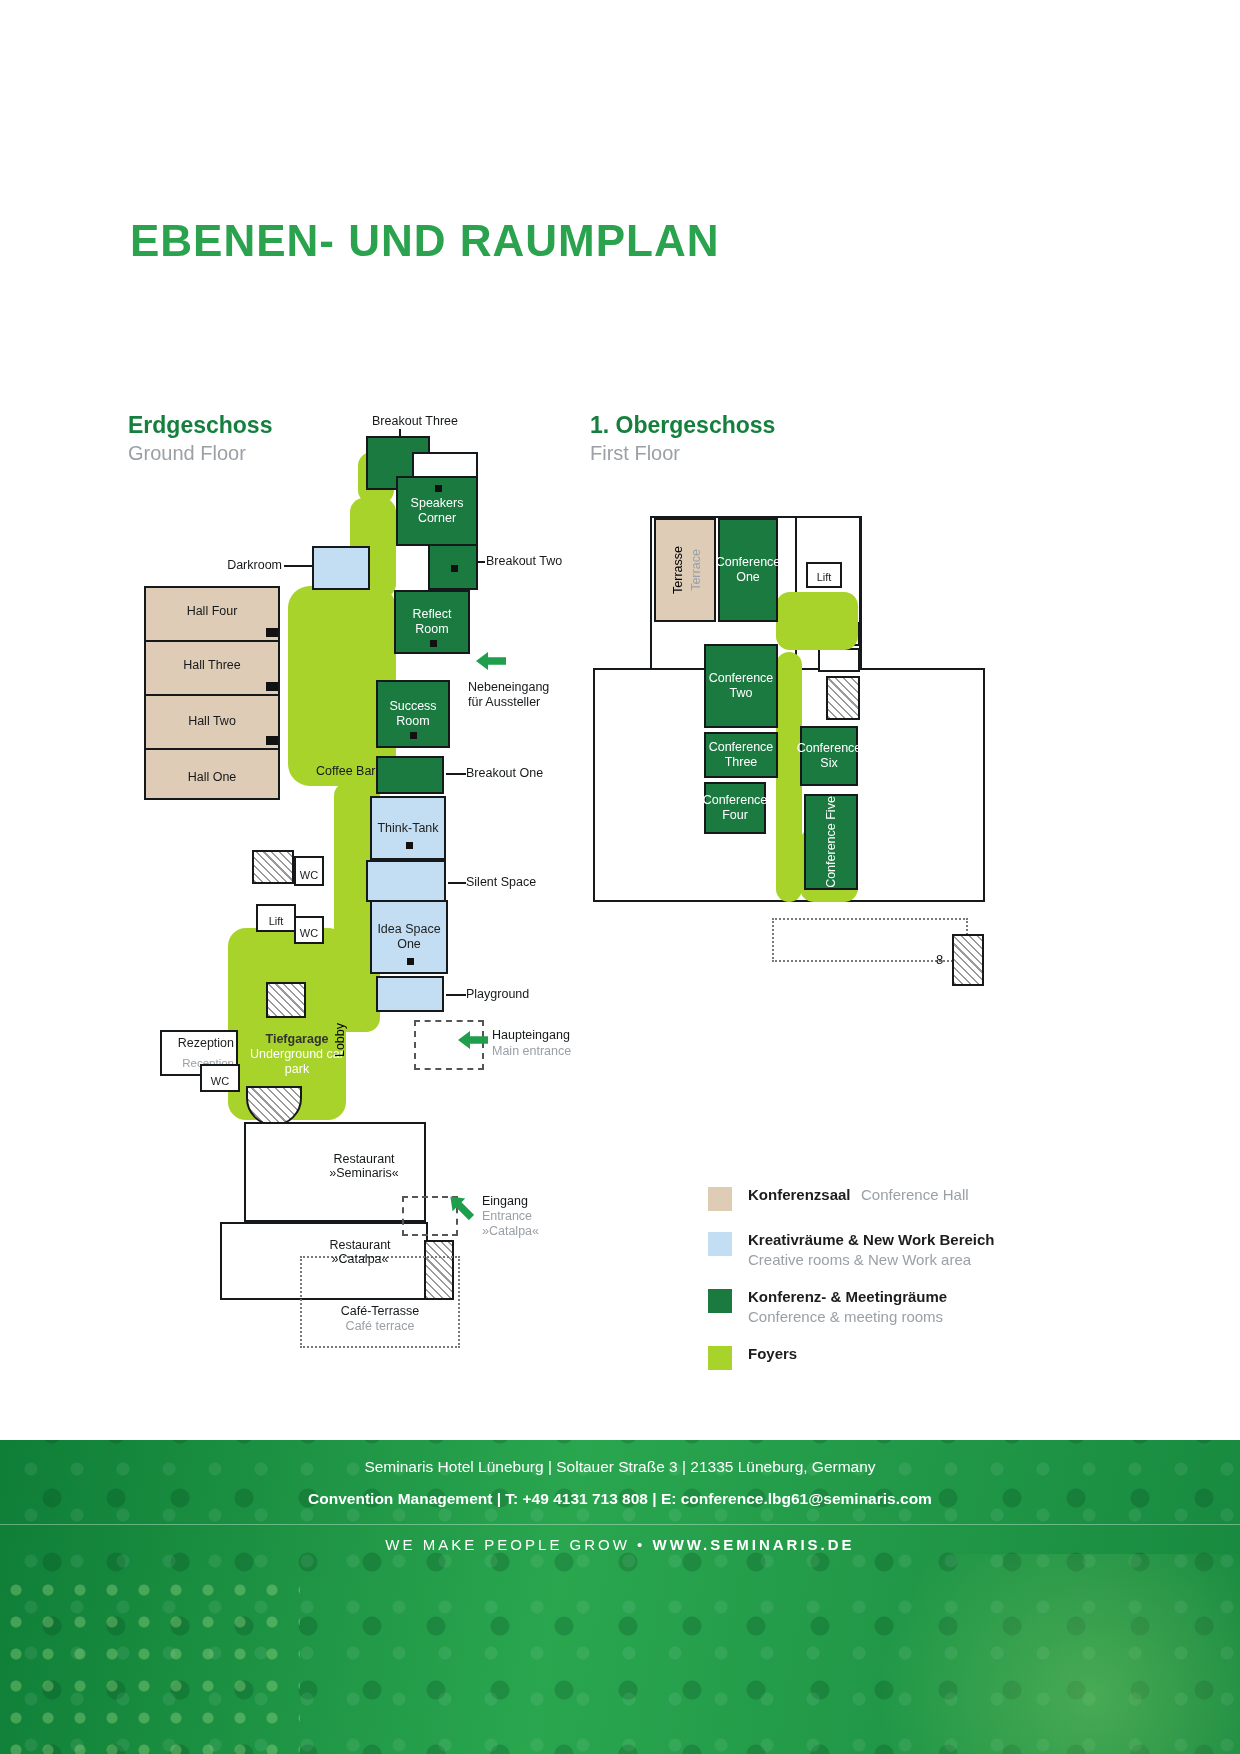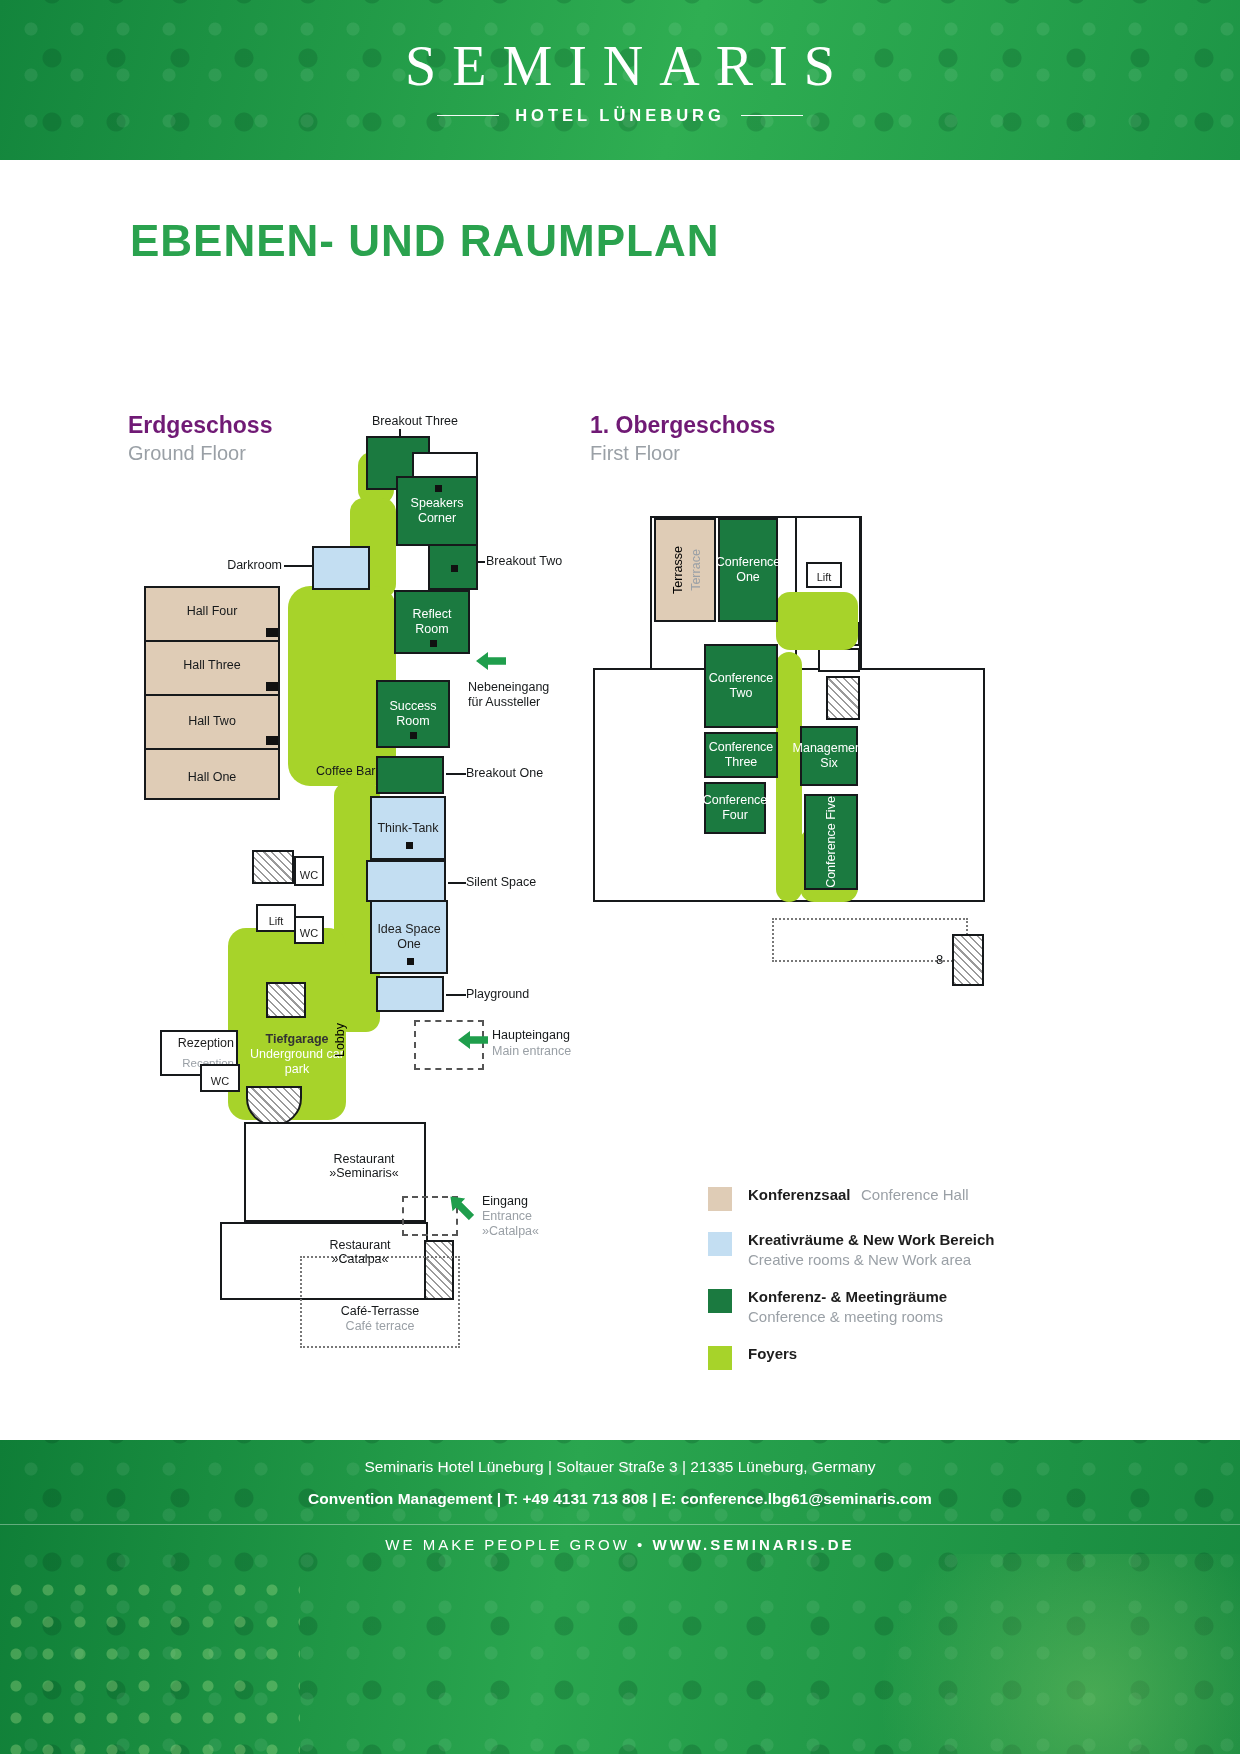--- a/index.html
+++ b/index.html
@@ -16,21 +16,21 @@
   .brand { position:relative; text-align:center; margin-top:34px; font-family:"Liberation Serif",serif;
            font-size:56px; color:#fff; letter-spacing:16px; text-indent:16px; font-weight:400; }
   .brand-sub { position:relative; display:flex; justify-content:center; align-items:center; gap:16px;
                margin-top:8px; color:#fff; font-size:16.5px; letter-spacing:4px; font-weight:700; }
   .rule { width:62px; height:1px; background:rgba(255,255,255,.95); }
 
   
   .title-de { position:absolute; left:130px; top:216px; font-size:44px; font-weight:700; color:#2aa24e; letter-spacing:1px; }
   .title-en { position:absolute; left:132px; top:274px; font-size:29px; font-weight:400; color:#a9d62c; letter-spacing:7px; }
   .floor-h { position:absolute; }
-  .fh-de { font-size:23px; font-weight:700; color:#701a75; }
+  .fh-de { font-size:23px; font-weight:700; color:#15803d; }
   .fh-en { font-size:20px; color:#9aa0a6; }
 
   
   .foyer { position:absolute; background:#a7d32a; border-radius:14px; }
   .room  { position:absolute; border:2px solid #16191b; display:flex; align-items:center; justify-content:center;
            text-align:center; font-size:12.5px; line-height:1.2; }
   .room.green { background:#1b7a40; color:#fff; }
   .room.blue  { background:#c3def2; color:#1d1d1d; }
   .room.white { background:#fff; color:#1d1d1d;align-items:flex-end; }
   .room.beige { background:#dfccb6; }
@@ -84,29 +84,20 @@
   .b1 { left:0; bottom:0; width:300px; height:180px; opacity:.55;
         background-image:radial-gradient(circle,rgba(190,235,150,.55) 0 5px,transparent 6px); background-size:32px 32px; }
   .b2 { right:-60px; bottom:-60px; width:520px; height:260px;
         background:radial-gradient(circle at 60% 55%,rgba(140,210,110,.4),transparent 62%); }
 </style>
 </head>
 <body>
 
 <div class="page">
 
-  <header class="banner">
-    <div class="banner-texture"></div>
-    <div class="brand">SEMINARIS</div>
-    <div class="brand-sub">
-      <span class="rule"></span>
-      <span>HOTEL LÜNEBURG</span>
-      <span class="rule"></span>
-    </div>
-  </header>
 
   <h1 class="title-de">EBENEN- UND RAUMPLAN</h1>
 
   <div class="floor-h fh-de" style="left:128px;top:412px">Erdgeschoss</div>
   <div class="floor-h fh-en" style="left:128px;top:442px">Ground Floor</div>
   <div class="floor-h fh-de" style="left:590px;top:412px">1. Obergeschoss</div>
   <div class="floor-h fh-en" style="left:590px;top:442px">First Floor</div>
 
   <div class="foyer" style="left:358px;top:452px;width:36px;height:52px"></div>
   <div class="foyer" style="left:350px;top:498px;width:46px;height:100px"></div>
@@ -271,21 +262,21 @@
   <div class="room green" style="left:704px;top:644px;width:74px;height:84px">
     <span class="rl">Conference Two</span>
   </div>
   <div class="room green" style="left:704px;top:732px;width:74px;height:46px">
     <span class="rl">Conference Three</span>
   </div>
   <div class="room green" style="left:704px;top:782px;width:62px;height:52px">
     <span class="rl">Conference Four</span>
   </div>
   <div class="room green" style="left:800px;top:726px;width:58px;height:60px">
-    <span class="rl">Management Six</span>
+    <span class="rl">Conference Six</span>
   </div>
   <div class="room green" style="left:804px;top:794px;width:54px;height:96px"></div>
   <div class="vtext white" style="left:831px;top:842px;color:#fff">Conference Five</div>
 
   <div class="legend">
     <div class="legend-item inline">
       <span class="swatch" style="background: rgb(223, 204, 182);"></span>
       <span>
         <span class="l-de">Konferenzsaal</span>
         <span class="l-en">Conference Hall</span>

